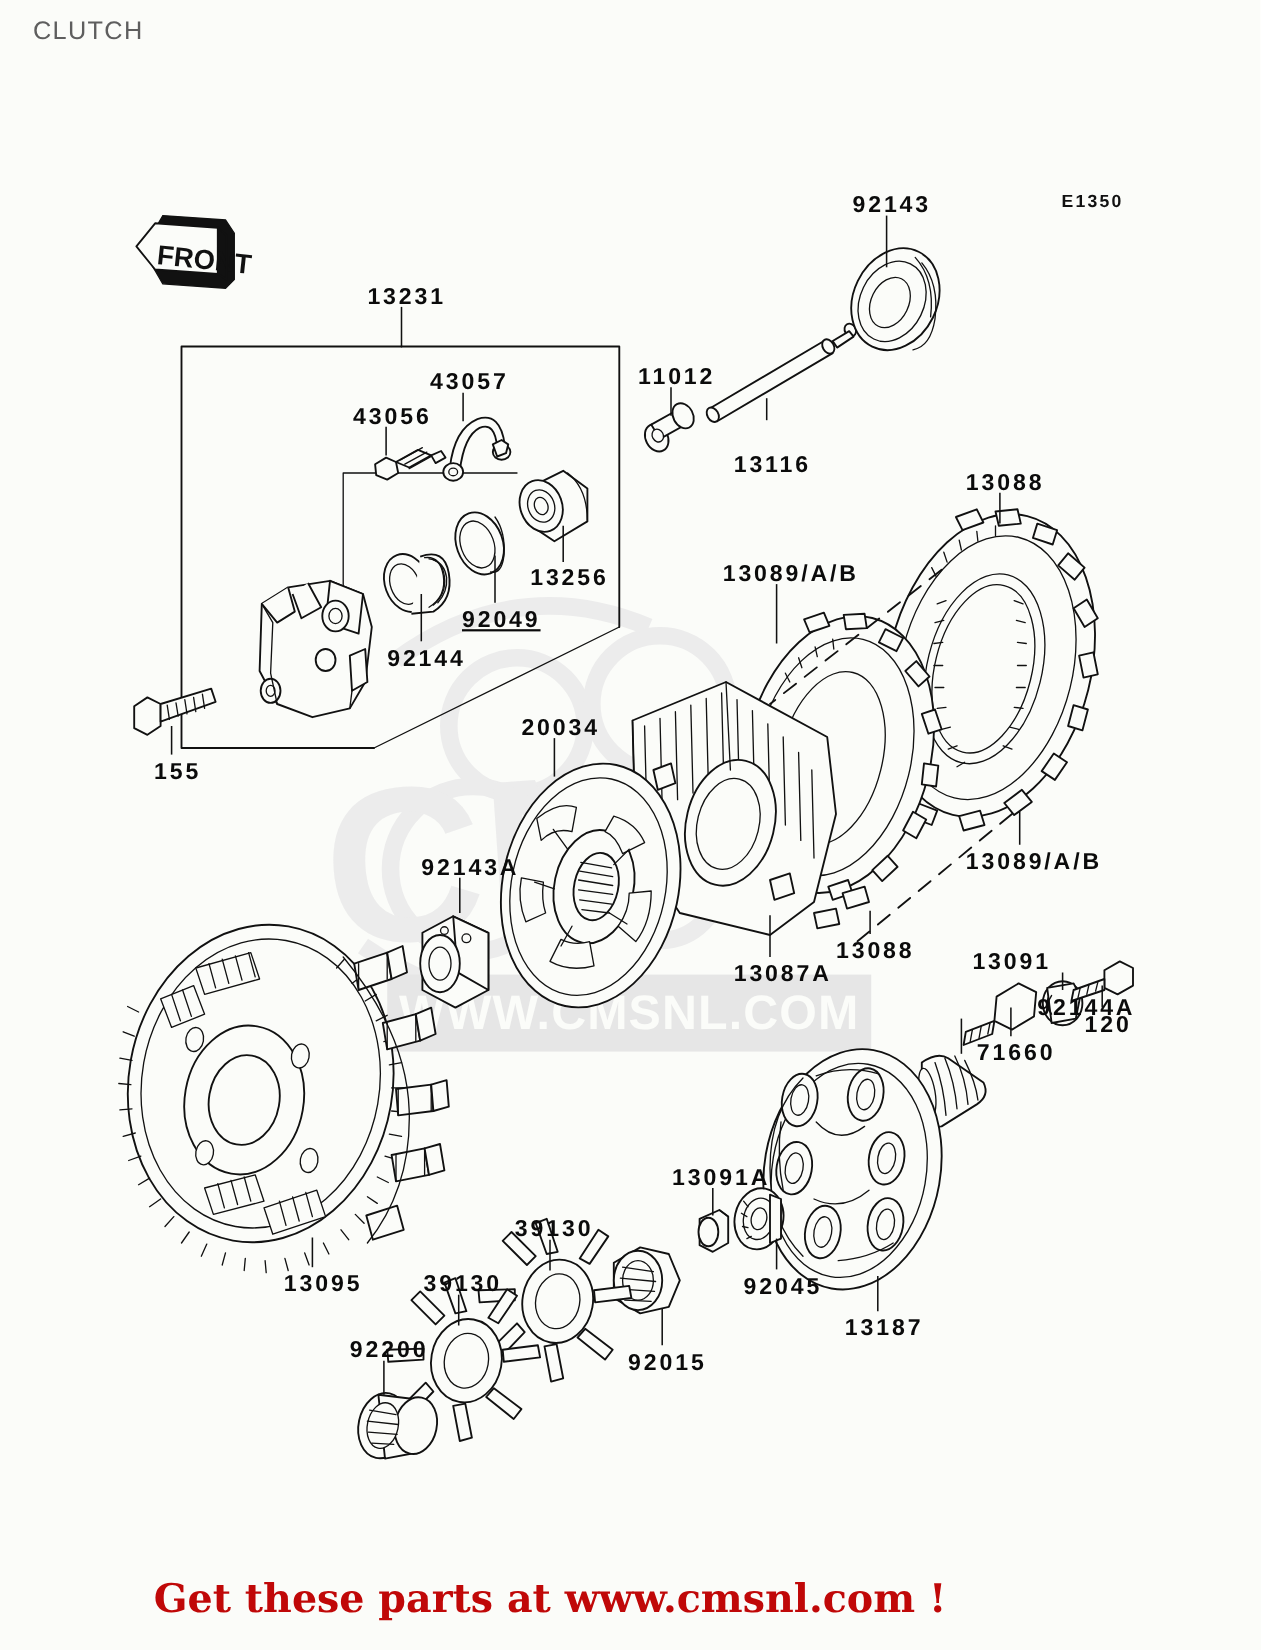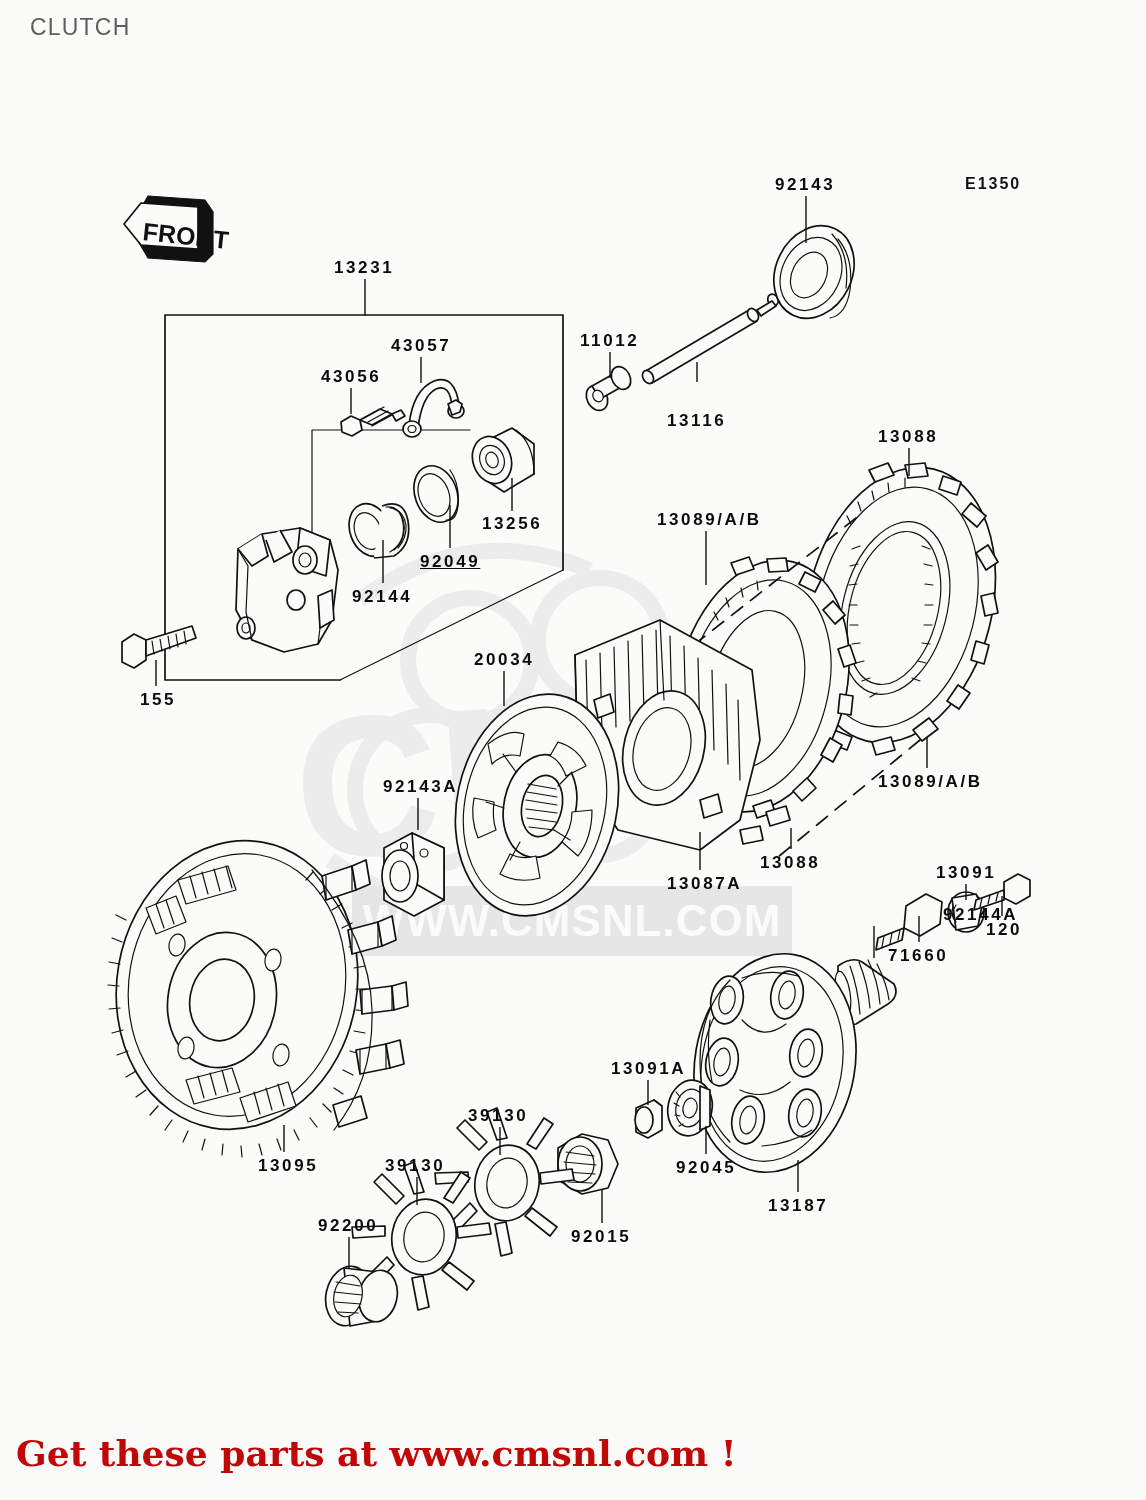--- a/index.html
+++ b/index.html
@@ -2,24 +2,24 @@
 <html><head>
 <meta charset="utf-8">
 <style>
   html,body{margin:0;padding:0;background:#ffffff;}
   body{width:1146px;height:1500px;font-family:"DejaVu Sans",sans-serif;}
   #page{position:relative;width:1146px;height:1500px;background:#fbfcf9;overflow:hidden;}
   #page-title{position:absolute;left:30px;top:14px;font-size:23px;color:#5e5e5e;
     font-family:"Liberation Sans",sans-serif;letter-spacing:1.2px;}
   #diagram-code{position:absolute;left:965px;top:175px;font-size:16px;color:#111;
     font-family:"Liberation Sans",sans-serif;letter-spacing:2px;font-weight:bold;}
-  #footer-cta{position:absolute;left:16px;top:1432px;width:1000px;text-align:left;
+  #footer-cta{position:absolute;left:0;top:1432px;width:1000px;text-align:center;
     font-family:"DejaVu Serif",serif;font-size:36px;color:#c00808;font-weight:bold;}
   .svg-layer{position:absolute;left:0;top:0;width:1146px;height:1500px;}
-  .lbl{position:absolute;font-family:"Liberation Sans",sans-serif;font-size:17px;
+  .lbl{position:absolute;font-family:"Liberation Sans",sans-serif;font-size:21px;
     font-weight:bold;color:#0b0b0b;letter-spacing:2.6px;white-space:nowrap;}
   #watermark-band{position:absolute;left:352px;top:886px;width:440px;height:70px;
     background:#e6e6e6;}
   #watermark-text{position:absolute;left:352px;top:890px;width:440px;height:62px;
     font-family:"Liberation Sans",sans-serif;font-weight:bold;font-size:44px;
     color:#fbfcf9;letter-spacing:1px;line-height:62px;text-align:center;}
 </style>
 </head>
 <body>
 
@@ -462,21 +462,21 @@
       <div class="lbl" style="left: 878px; top: 427px;">13088</div>
       <div class="lbl" style="left: 657px; top: 510px;">13089/A/B</div>
       <div class="lbl" style="left: 482px; top: 514px;">13256</div>
       <div class="lbl" style="left: 420px; top: 552px; text-decoration: underline;">92049</div>
       <div class="lbl" style="left: 352px; top: 587px;">92144</div>
       <div class="lbl" style="left: 474px; top: 650px;">20034</div>
       <div class="lbl" style="left: 140px; top: 690px;">155</div>
       <div class="lbl" style="left: 878px; top: 772px;">13089/A/B</div>
       <div class="lbl" style="left: 760px; top: 853px;">13088</div>
       <div class="lbl" style="left: 383px; top: 777px;">92143A</div>
-      <div class="lbl" style="left: 936px; top: 863px;">13091</div>
+      <div class="lbl" style="left: 884px; top: 863px;">13091</div>
       <div class="lbl" style="left: 667px; top: 874px;">13087A</div>
       <div class="lbl" style="left: 943px; top: 905px;">92144A</div>
       <div class="lbl" style="left: 986px; top: 920px;">120</div>
       <div class="lbl" style="left: 888px; top: 946px;">71660</div>
       <div class="lbl" style="left: 611px; top: 1059px;">13091A</div>
       <div class="lbl" style="left: 468px; top: 1106px;">39130</div>
       <div class="lbl" style="left: 676px; top: 1158px;">92045</div>
       <div class="lbl" style="left: 258px; top: 1156px;">13095</div>
       <div class="lbl" style="left: 385px; top: 1156px;">39130</div>
       <div class="lbl" style="left: 768px; top: 1196px;">13187</div>

